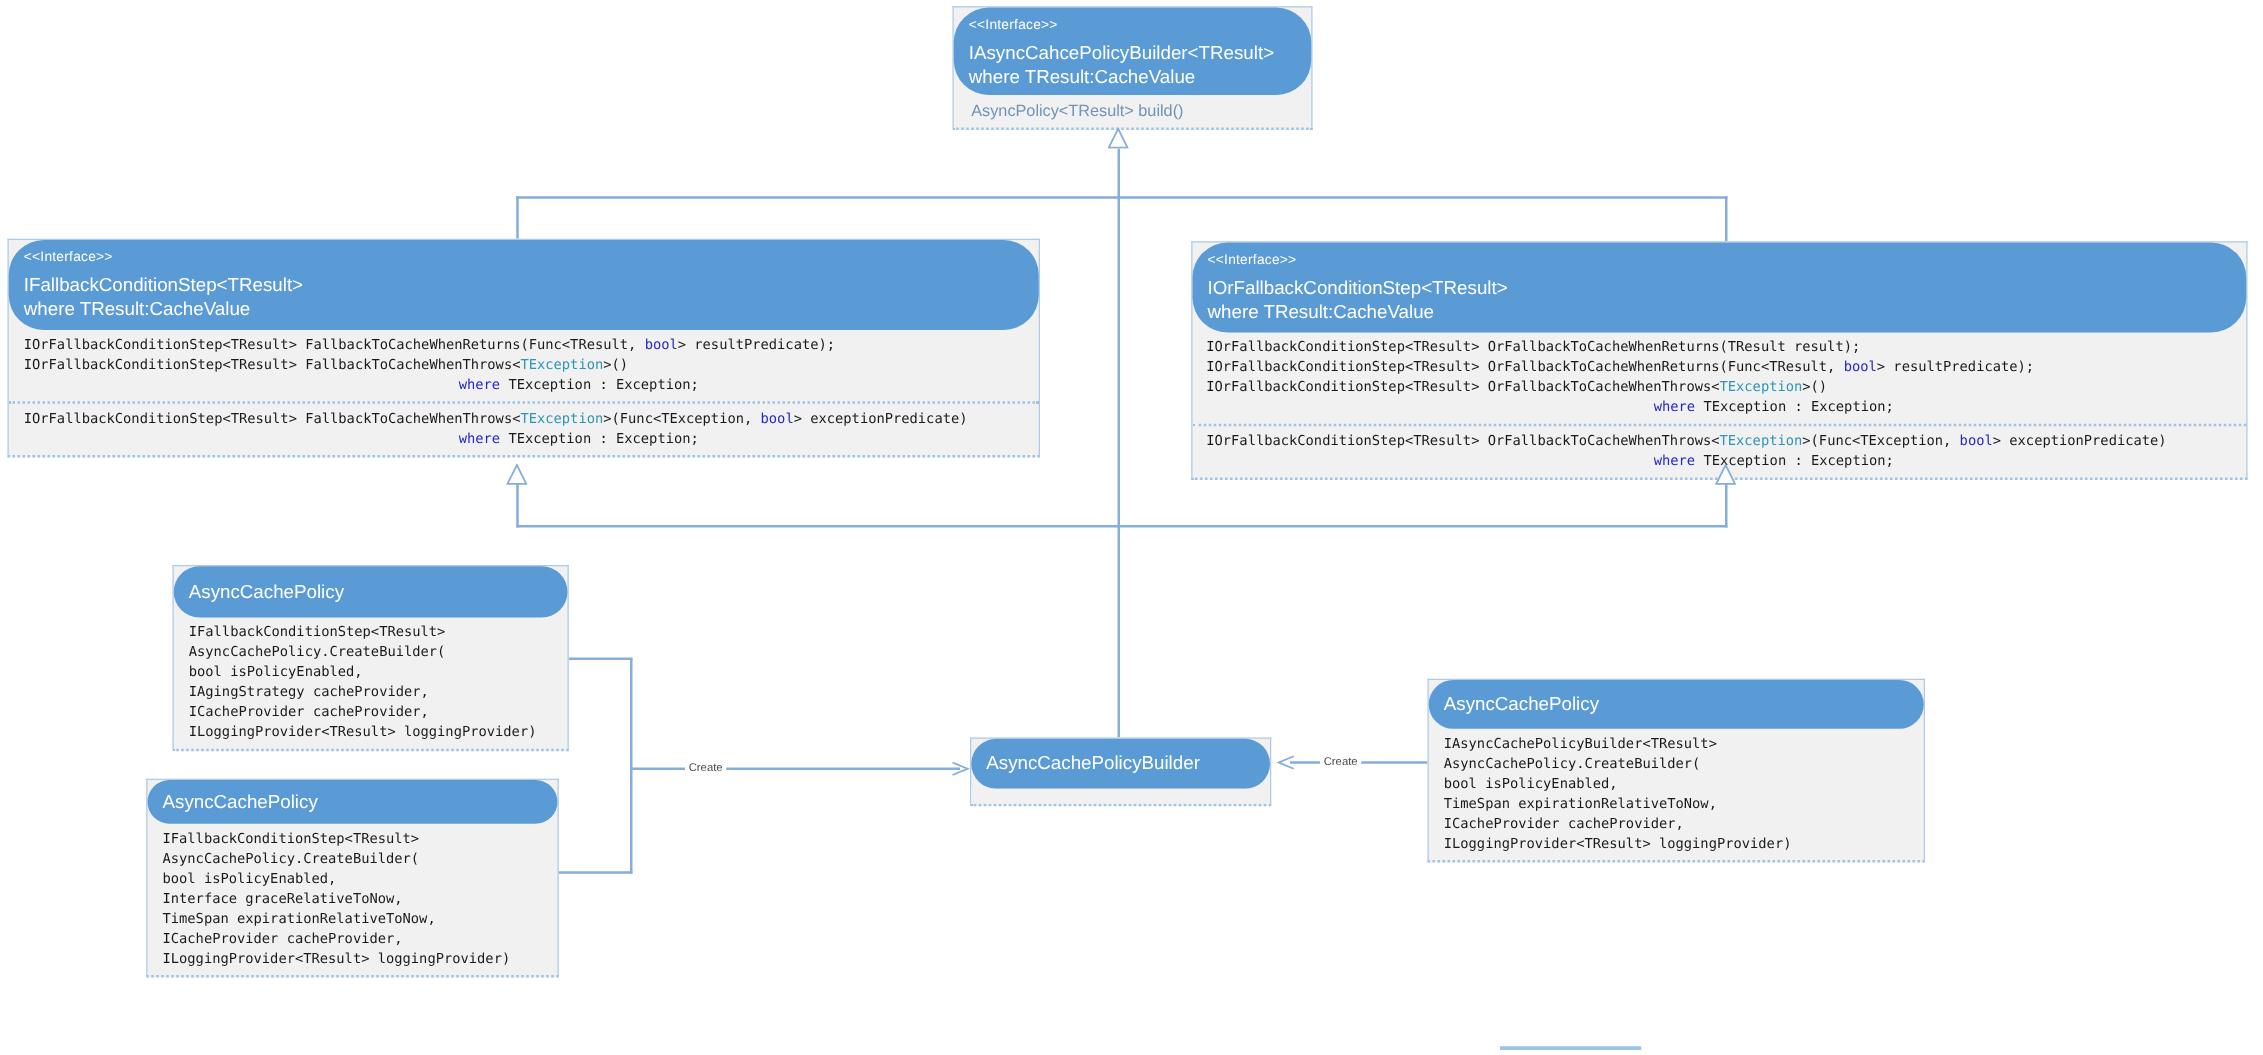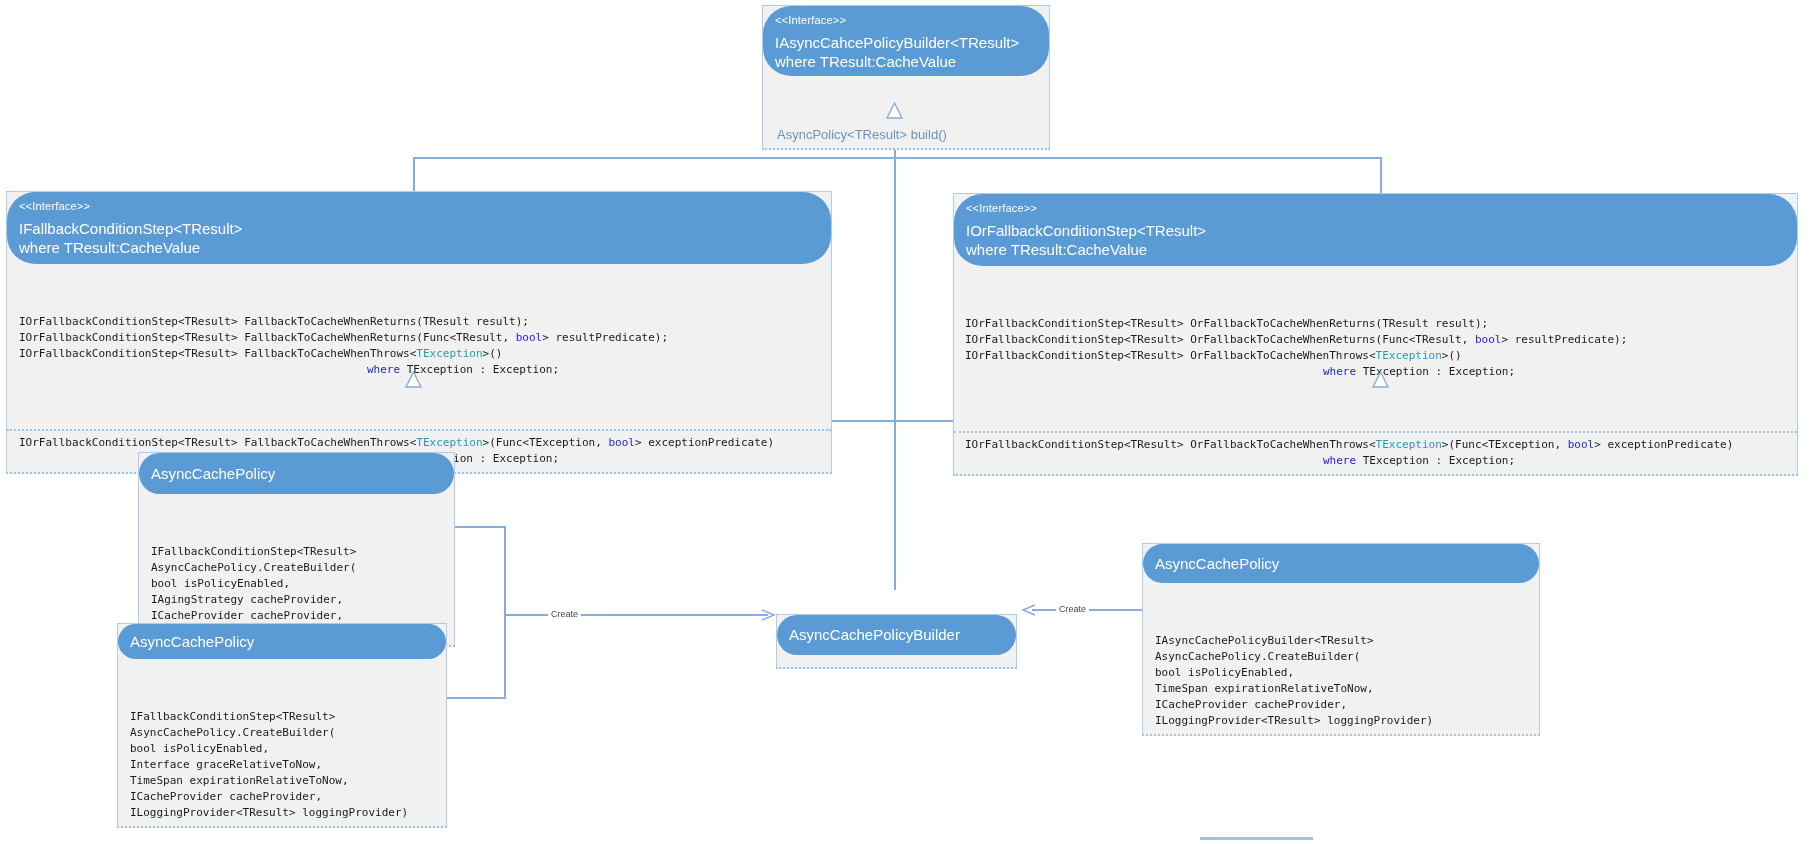--- a/index.html
+++ b/index.html
@@ -13,21 +13,21 @@
     border:1px solid var(--border);border-bottom:2px dotted var(--separator);
   }
   .uml-head{
     background:var(--header);color:var(--header_text);
     padding:8px 12px 6px 12px;box-sizing:border-box;border-radius:28px;
   }
   .stereo{font-size:11px;letter-spacing:.2px;margin-bottom:7px;}
   .title{font-size:15px;line-height:19px;white-space:nowrap;}
   .class-head .title{font-size:15px;line-height:18px;}
   .code-body{padding:0;}
-  .code-section{padding:4px 0 5px 0;margin-top:46px;}
+  .code-section{padding:4px 0 5px 0;}
   .code-section + .code-section{border-top:2px dotted var(--separator);}
   .code-line{
     font-family:"DejaVu Sans Mono","Liberation Mono",monospace;
     font-size:11px;line-height:16px;color:var(--code_text);
     padding-left:12px;white-space:pre;
   }
   .code-line.indent{padding-left:88px;text-align:center;}
   .kw{color:var(--keyword);}
   .ty{color:var(--type_teal);}
 
@@ -48,21 +48,21 @@
 
   #box-policy-a{left:138px;top:452px;width:317px;}
   #box-policy-a .uml-head{height:41px;padding-top:12px;}
 
   #box-policy-b{left:117px;top:623px;width:330px;}
   #box-policy-b .uml-head{height:35px;padding-top:9px;}
 
   #box-policy-c{left:1142px;top:543px;width:398px;}
   #box-policy-c .uml-head{height:39px;padding-top:11px;}
 
-  #box-builder{left:776px;top:590px;width:241px;margin-top:24px;}
+  #box-builder{left:776px;top:590px;width:241px;}
   #box-builder .uml-head{height:40px;padding-top:11px;}
   #box-builder .empty-strip{height:12px;background:var(--body_bg);}
 
   
   .cline{position:absolute;background:var(--connector);}
   .clabel{
     position:absolute;font-size:9px;color:var(--create_label);
     background:#fff;padding:0 3px;line-height:12px;z-index:3;
   }
   .arrow{position:absolute;z-index:2;}
@@ -125,21 +125,20 @@
   </div>
 
   <div class="uml-box" id="box-ifallback">
     <div class="uml-head">
       <div class="stereo">&lt;&lt;Interface&gt;&gt;</div>
       <div class="title">IFallbackConditionStep&lt;TResult&gt;</div>
       <div class="title">where TResult:CacheValue</div>
     </div>
     <div class="code-body">
         <div class="code-section">
-          <div class="code-line"><span>IOrFallbackConditionStep&lt;TResult&gt; FallbackToCacheWhenReturns(TResult result);</span></div>
           <div class="code-line"><span>IOrFallbackConditionStep&lt;TResult&gt; FallbackToCacheWhenReturns(Func&lt;TResult, </span><span class="kw">bool</span><span>&gt; resultPredicate);</span></div>
           <div class="code-line"><span>IOrFallbackConditionStep&lt;TResult&gt; FallbackToCacheWhenThrows&lt;</span><span class="ty">TException</span><span>&gt;()</span></div>
           <div class="code-line indent"><span class="kw">where</span><span> TException : Exception;</span></div>
         </div>
         <div class="code-section">
           <div class="code-line"><span>IOrFallbackConditionStep&lt;TResult&gt; FallbackToCacheWhenThrows&lt;</span><span class="ty">TException</span><span>&gt;(Func&lt;TException, </span><span class="kw">bool</span><span>&gt; exceptionPredicate)</span></div>
           <div class="code-line indent"><span class="kw">where</span><span> TException : Exception;</span></div>
         </div>
       </div>
   </div>

